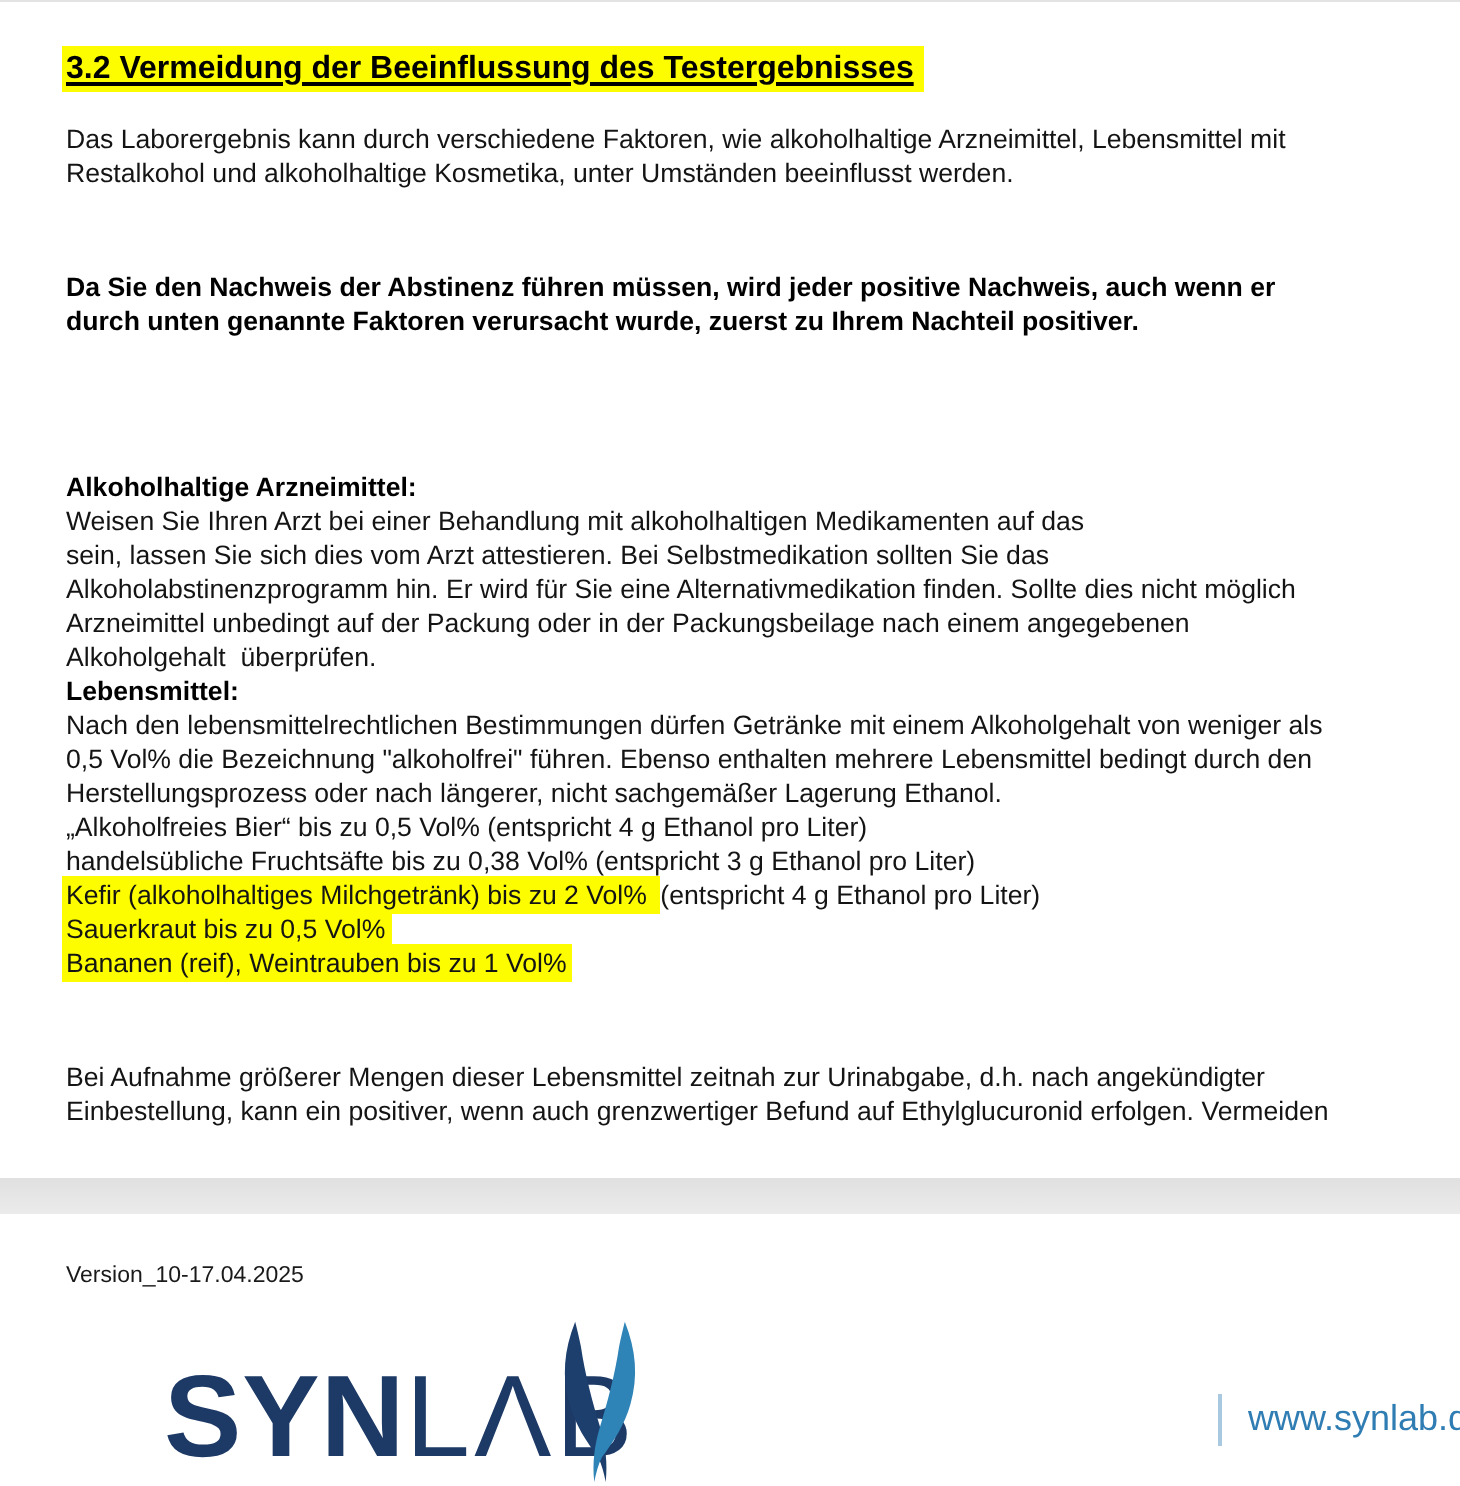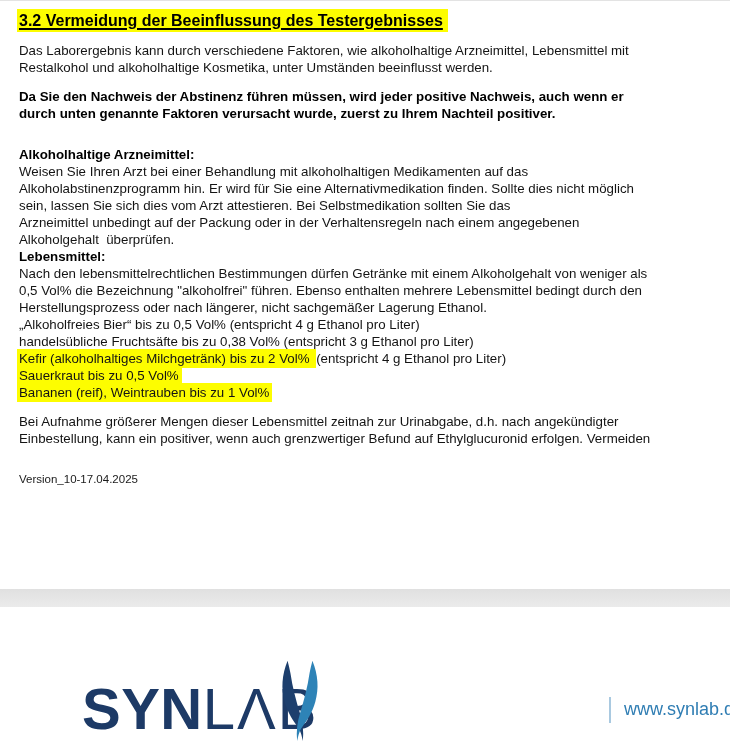--- a/index.html
+++ b/index.html
@@ -4,21 +4,21 @@
 <style>
   html,body{margin:0;padding:0;}
   body{
     width:730px;height:743px;position:relative;background:#ffffff;
     font-family:"Liberation Sans","DejaVu Sans",sans-serif;
     color:#111;overflow:hidden;
   }
   .top-rule{position:absolute;top:0;left:0;width:730px;height:1px;background:#e3e3e3;}
   
   .doc{position:absolute;left:19px;top:8px;width:700px;}
-  .blk{margin:0;}
+  .blk{margin:14px;}
   .line{font-size:13.3px;line-height:17px;white-space:pre;color:#141414;}
   .seg{white-space:pre;}
   .seg.b{font-weight:bold;color:#000;text-align:right;}
   .seg.hl{background:#fdfd00;padding:2px 3px 2px 2px;margin-left:-2px;}
   .blk.heading{margin-bottom:9px;}
   .blk.heading .line{font-size:16px;line-height:25px;font-weight:bold;color:#000;}
   .blk.heading .seg{text-decoration:underline;text-decoration-thickness:1.5px;text-underline-offset:2px;}
   .blk.heading .seg.hl{padding:3px 5px 3px 2px;}
   .blk.blank{height:12px;}
   .blk.version .line{font-size:11.5px;color:#1a1a1a;}
@@ -50,23 +50,23 @@
     <div class="blk blank"></div>
     <div class="blk p">
       <div class="line"><span class="seg b">Da Sie den Nachweis der Abstinenz führen müssen, wird jeder positive Nachweis, auch wenn er</span></div>
       <div class="line"><span class="seg b">durch unten genannte Faktoren verursacht wurde, zuerst zu Ihrem Nachteil positiver.</span></div>
     </div>
     <div class="blk blank"></div>
     <div class="blk blank"></div>
     <div class="blk p">
       <div class="line"><span class="seg b">Alkoholhaltige Arzneimittel:</span></div>
       <div class="line"><span class="seg">Weisen Sie Ihren Arzt bei einer Behandlung mit alkoholhaltigen Medikamenten auf das</span></div>
+      <div class="line"><span class="seg">sein, lassen Sie sich dies vom Arzt attestieren. Bei Selbstmedikation sollten Sie das</span></div>
       <div class="line"><span class="seg">Alkoholabstinenzprogramm hin. Er wird für Sie eine Alternativmedikation finden. Sollte dies nicht möglich</span></div>
-      <div class="line"><span class="seg">sein, lassen Sie sich dies vom Arzt attestieren. Bei Selbstmedikation sollten Sie das</span></div>
-      <div class="line"><span class="seg">Arzneimittel unbedingt auf der Packung oder in der Verhaltensregeln nach einem angegebenen</span></div>
+      <div class="line"><span class="seg">Arzneimittel unbedingt auf der Packung oder in der Packungsbeilage nach einem angegebenen</span></div>
       <div class="line"><span class="seg">Alkoholgehalt  überprüfen.</span></div>
       <div class="line"><span class="seg b">Lebensmittel:</span></div>
       <div class="line"><span class="seg">Nach den lebensmittelrechtlichen Bestimmungen dürfen Getränke mit einem Alkoholgehalt von weniger als</span></div>
       <div class="line"><span class="seg">0,5 Vol% die Bezeichnung "alkoholfrei" führen. Ebenso enthalten mehrere Lebensmittel bedingt durch den</span></div>
       <div class="line"><span class="seg">Herstellungsprozess oder nach längerer, nicht sachgemäßer Lagerung Ethanol.</span></div>
       <div class="line"><span class="seg">„Alkoholfreies Bier“ bis zu 0,5 Vol% (entspricht 4 g Ethanol pro Liter)</span></div>
       <div class="line"><span class="seg">handelsübliche Fruchtsäfte bis zu 0,38 Vol% (entspricht 3 g Ethanol pro Liter)</span></div>
       <div class="line"><span class="seg hl">Kefir (alkoholhaltiges Milchgetränk) bis zu 2 Vol% </span><span class="seg">(entspricht 4 g Ethanol pro Liter)</span></div>
       <div class="line"><span class="seg hl">Sauerkraut bis zu 0,5 Vol%</span></div>
       <div class="line"><span class="seg hl">Bananen (reif), Weintrauben bis zu 1 Vol%</span></div>

